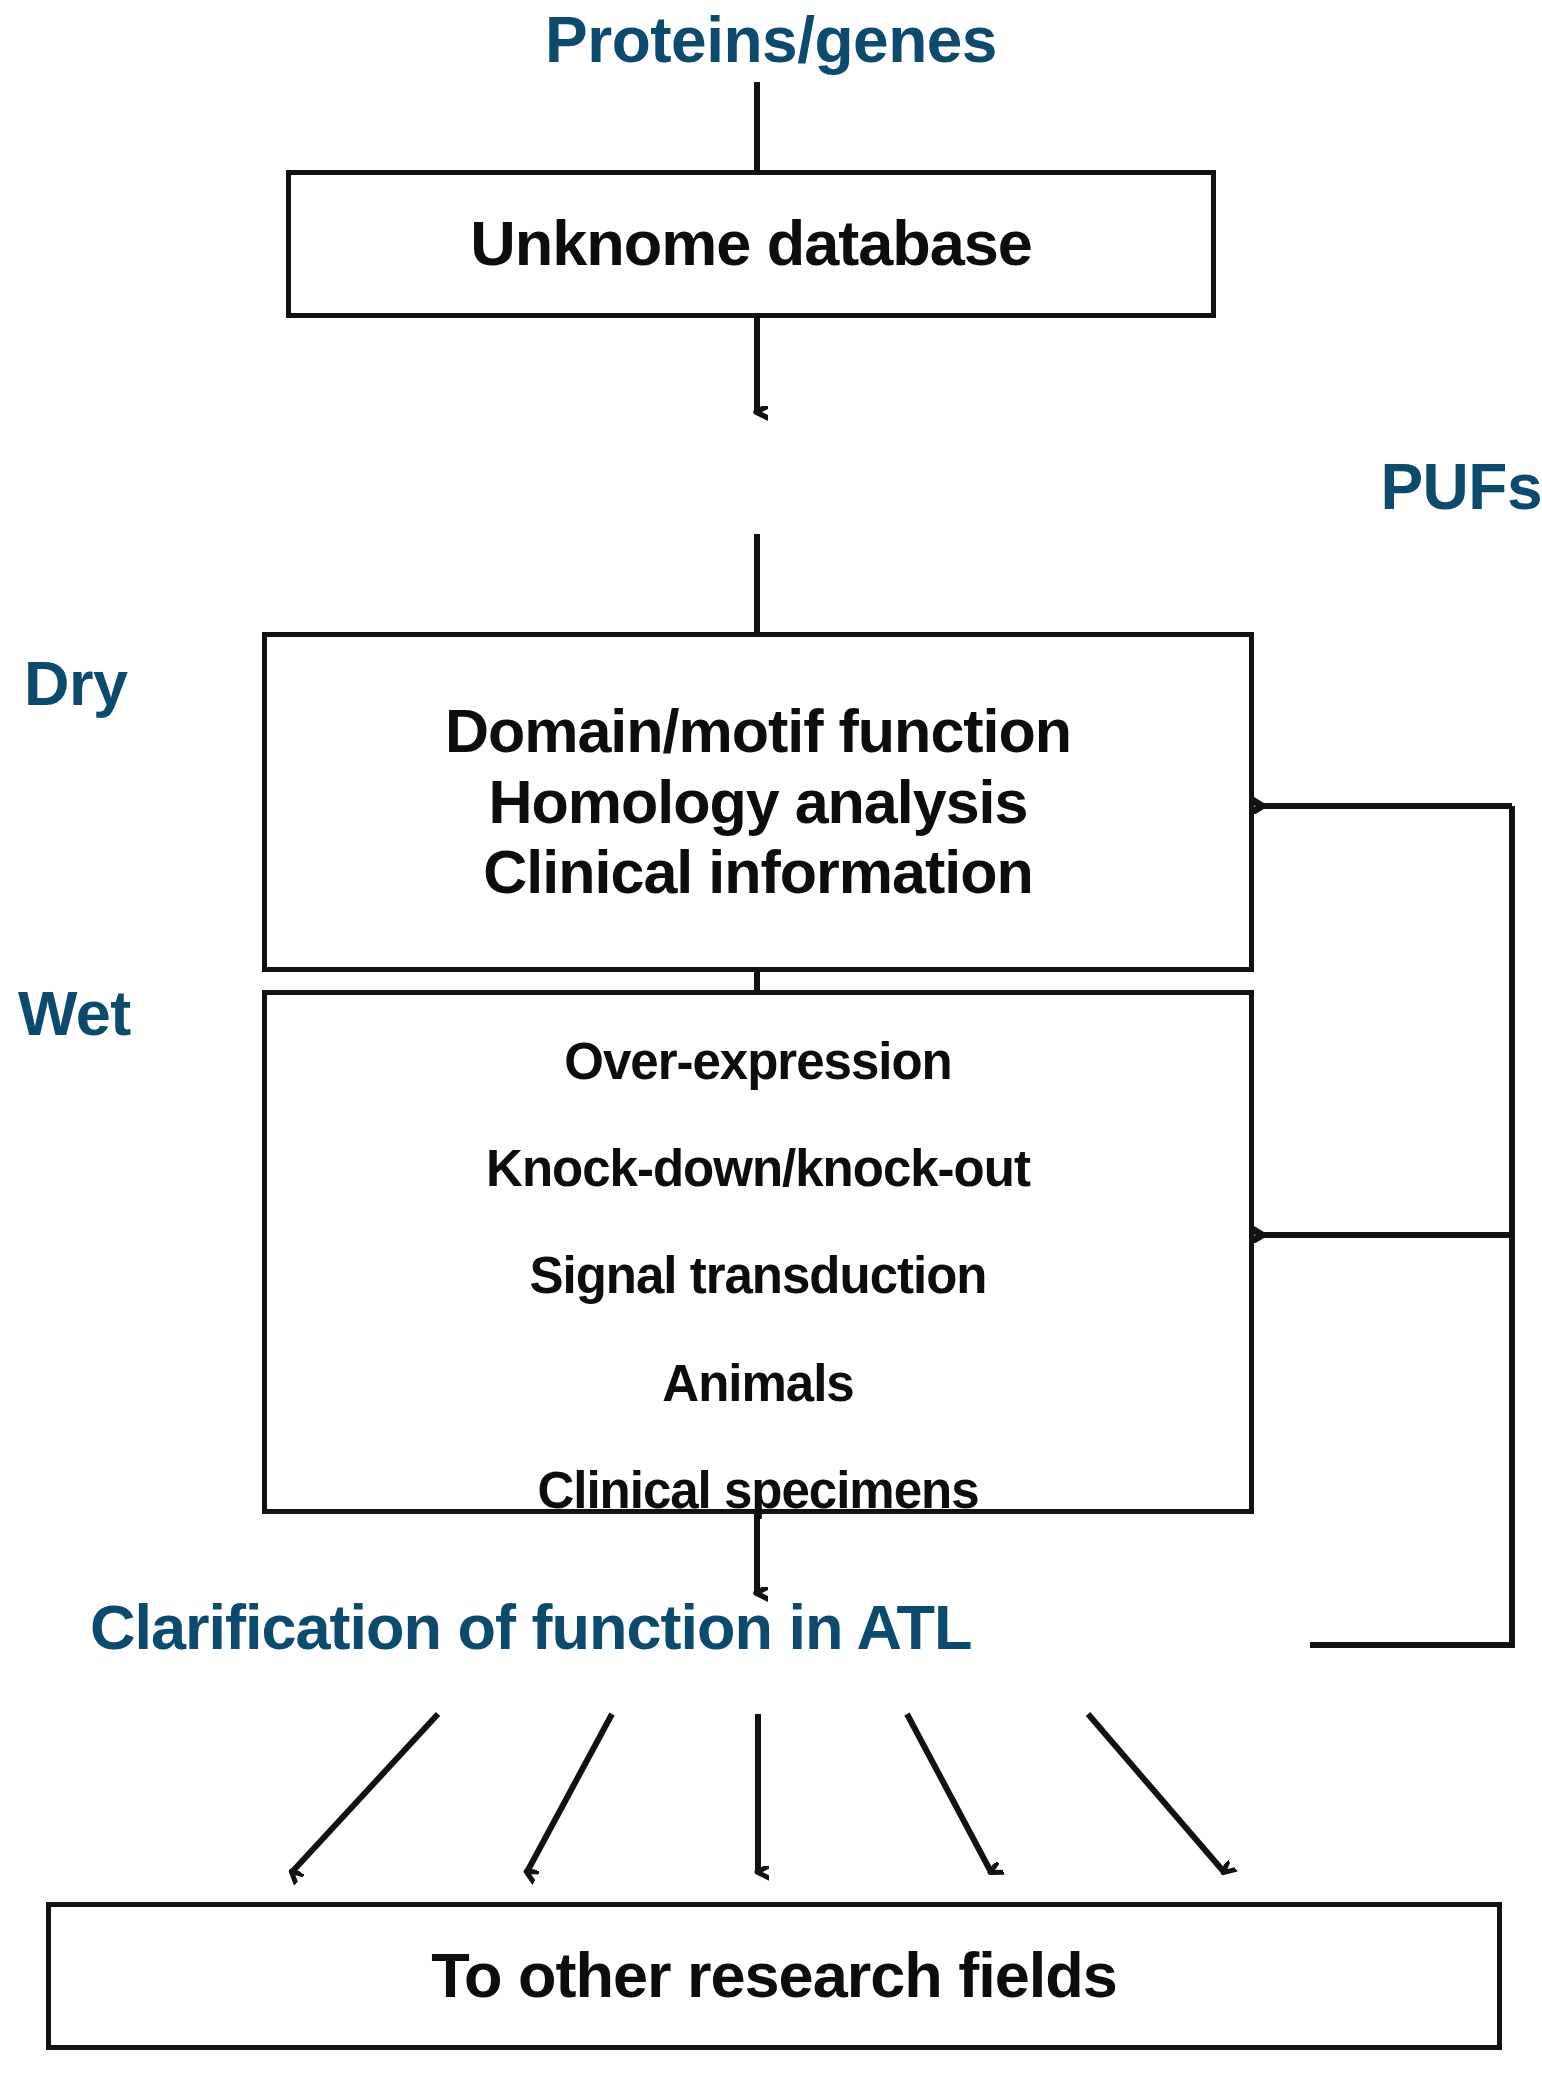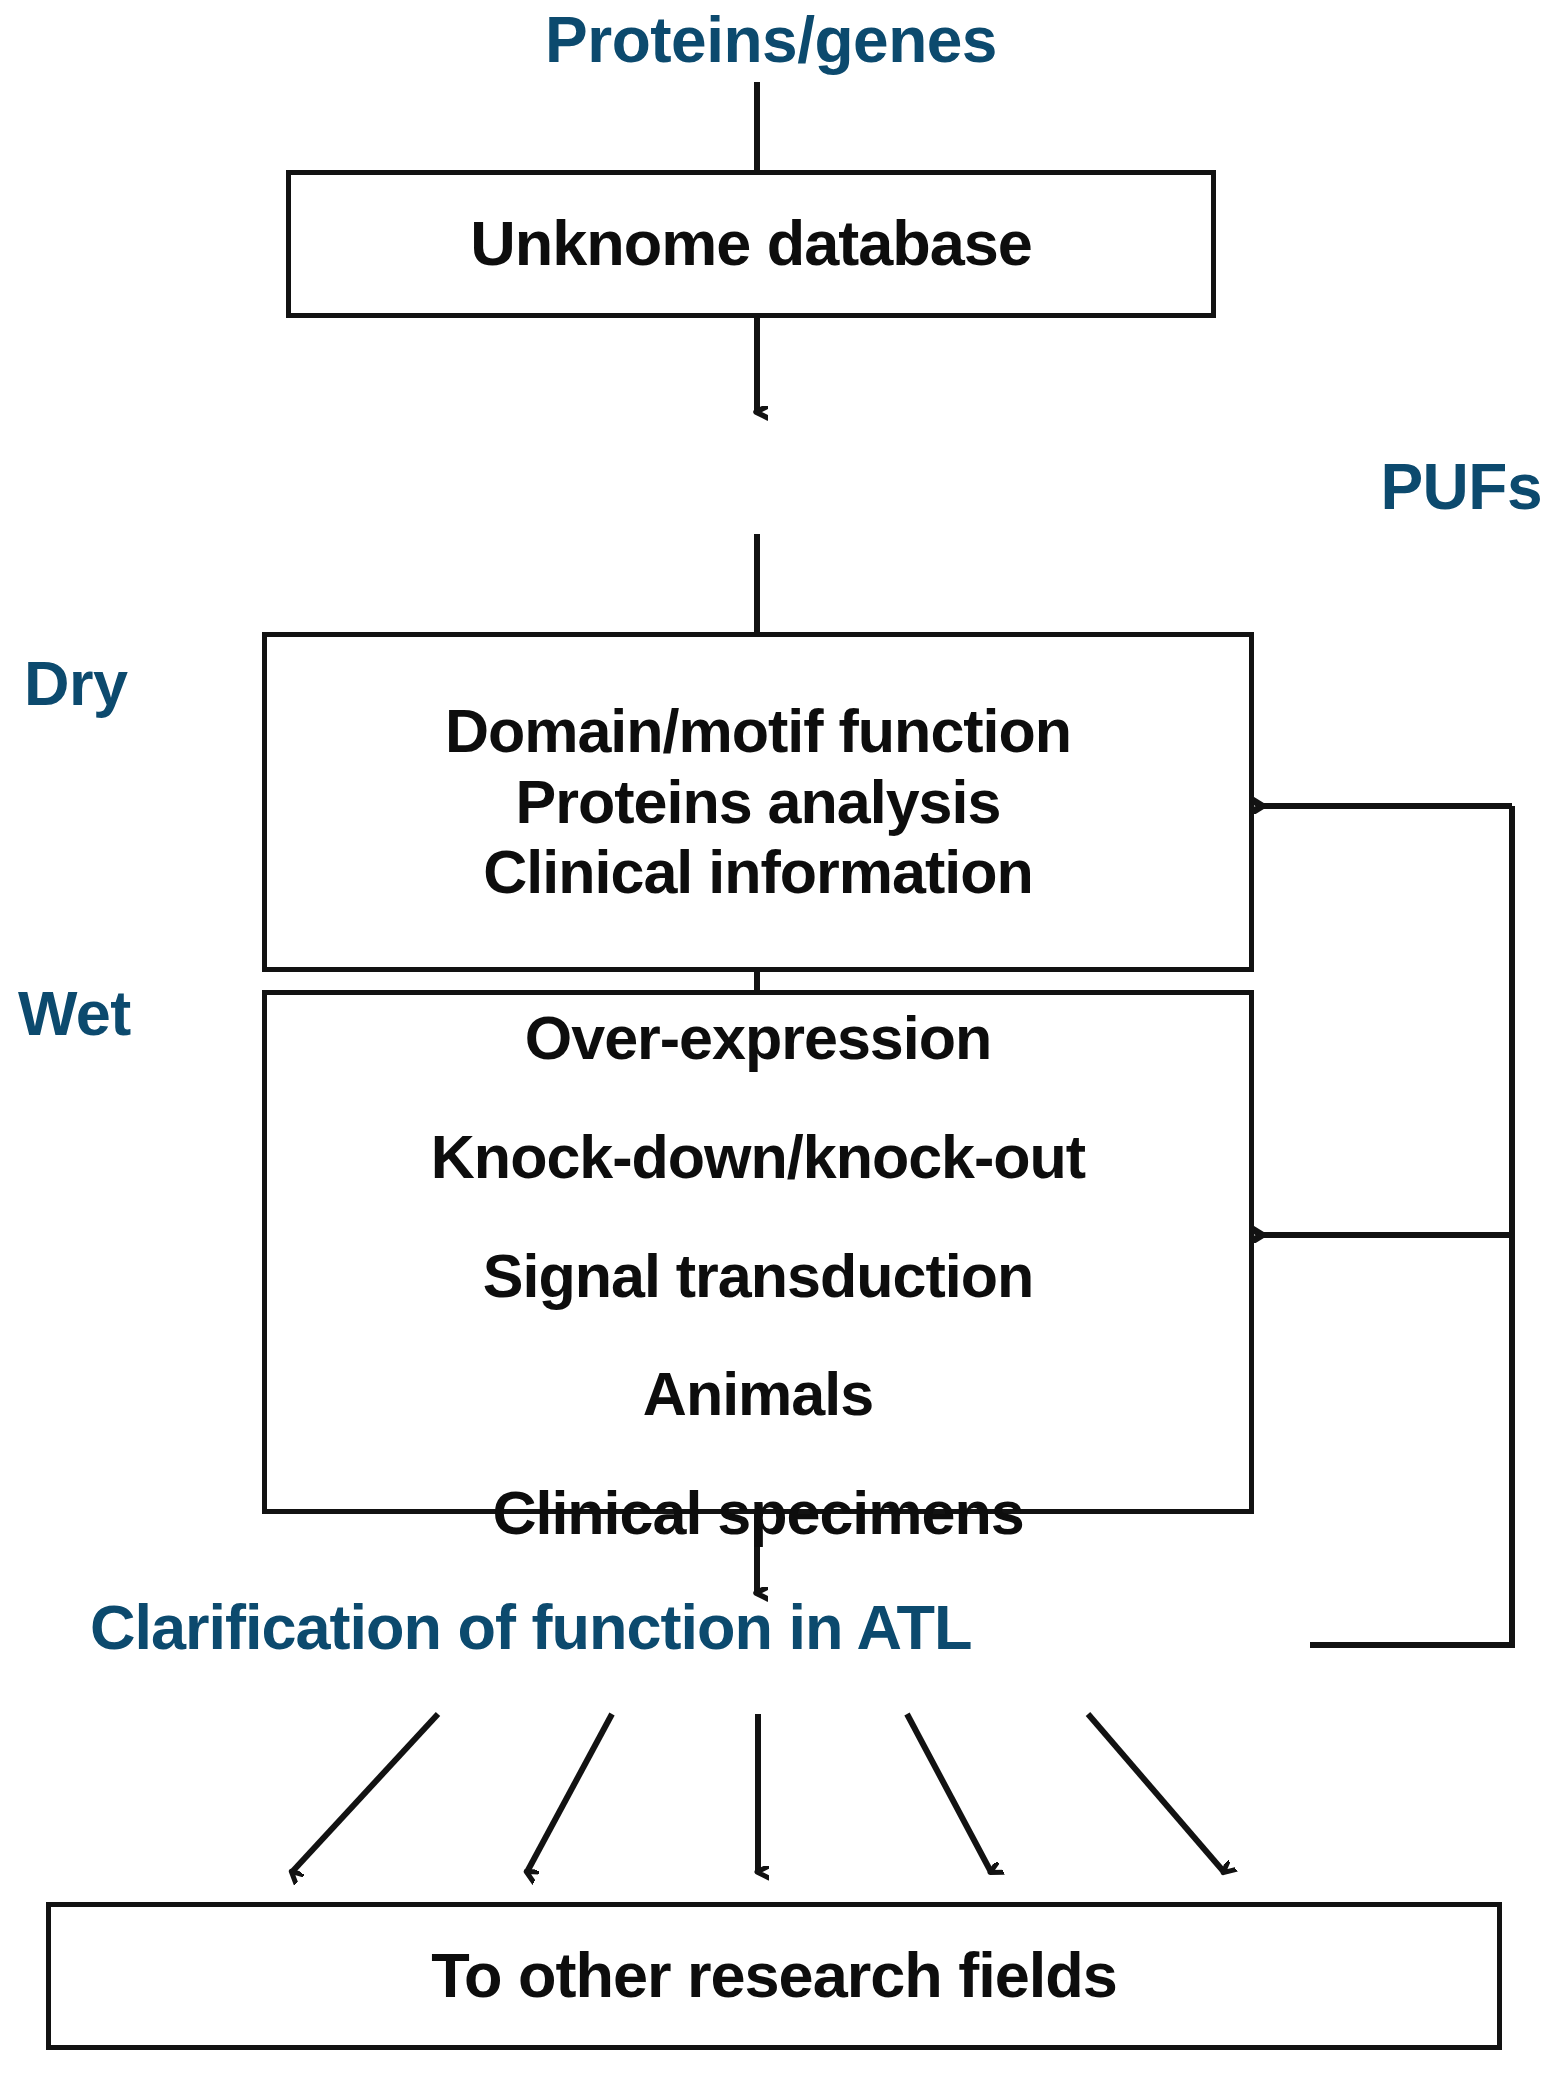--- a/index.html
+++ b/index.html
@@ -90,21 +90,21 @@
   }
   #box-wet {
     left: 262px; top: 990px; width: 992px; height: 524px;
   }
   #box-other {
     left: 46px; top: 1902px; width: 1456px; height: 148px;
   }
   #box-unknome .line { font-size: 63px; }
   #box-other .line  { font-size: 63px; }
   #box-dry .line    { font-size: 61px; }
-  #box-wet .line    { font-size: 61px; margin-top: 48px; }
+  #box-wet .line    { font-size: 51px; margin-top: 48px; }
 </style>
 </head>
 <body>
 
 <div id="canvas">
 
   <svg class="layer" viewBox="0 0 1542 2078" preserveAspectRatio="none">
     <defs>
       <marker id="arrowDown" markerWidth="16" markerHeight="16" refX="6" refY="11" orient="auto" markerUnits="userSpaceOnUse">
         <path d="M0,0 L6,12 L12,0" fill="none" stroke="#121212" stroke-width="5.5" stroke-linecap="round" stroke-linejoin="round"></path>
@@ -149,21 +149,21 @@
   <div class="node-text" id="label-wet">Wet</div>
 
   <div class="node-text" id="label-clarification">Clarification of function in ATL</div>
 
   <div class="box" id="box-unknome">
     <div class="line">Unknome database</div>
   </div>
 
   <div class="box" id="box-dry">
     <div class="line">Domain/motif function</div>
-    <div class="line">Proteins analysis</div>
+    <div class="line">Homology analysis</div>
     <div class="line">Clinical information</div>
   </div>
 
   <div class="box" id="box-wet">
     <div class="line">Over-expression</div>
     <div class="line">Knock-down/knock-out</div>
     <div class="line">Signal transduction</div>
     <div class="line">Animals</div>
     <div class="line">Clinical specimens</div>
   </div>

